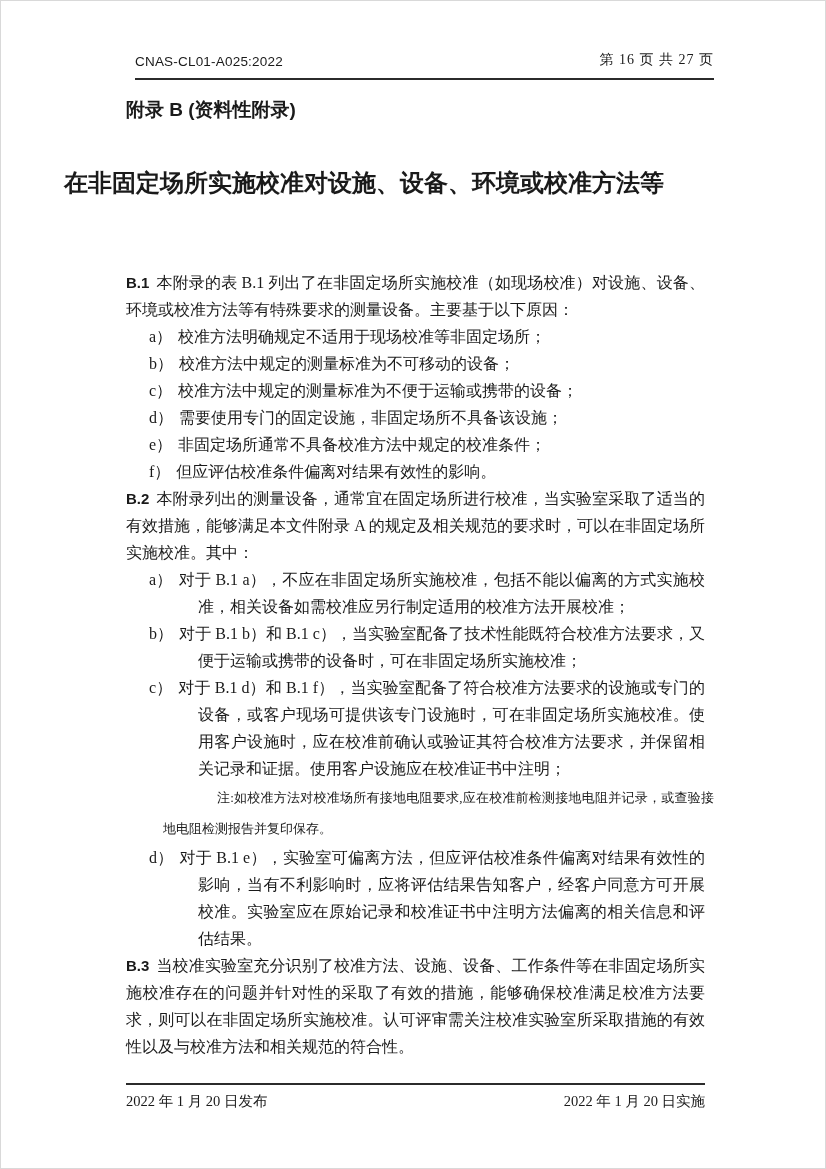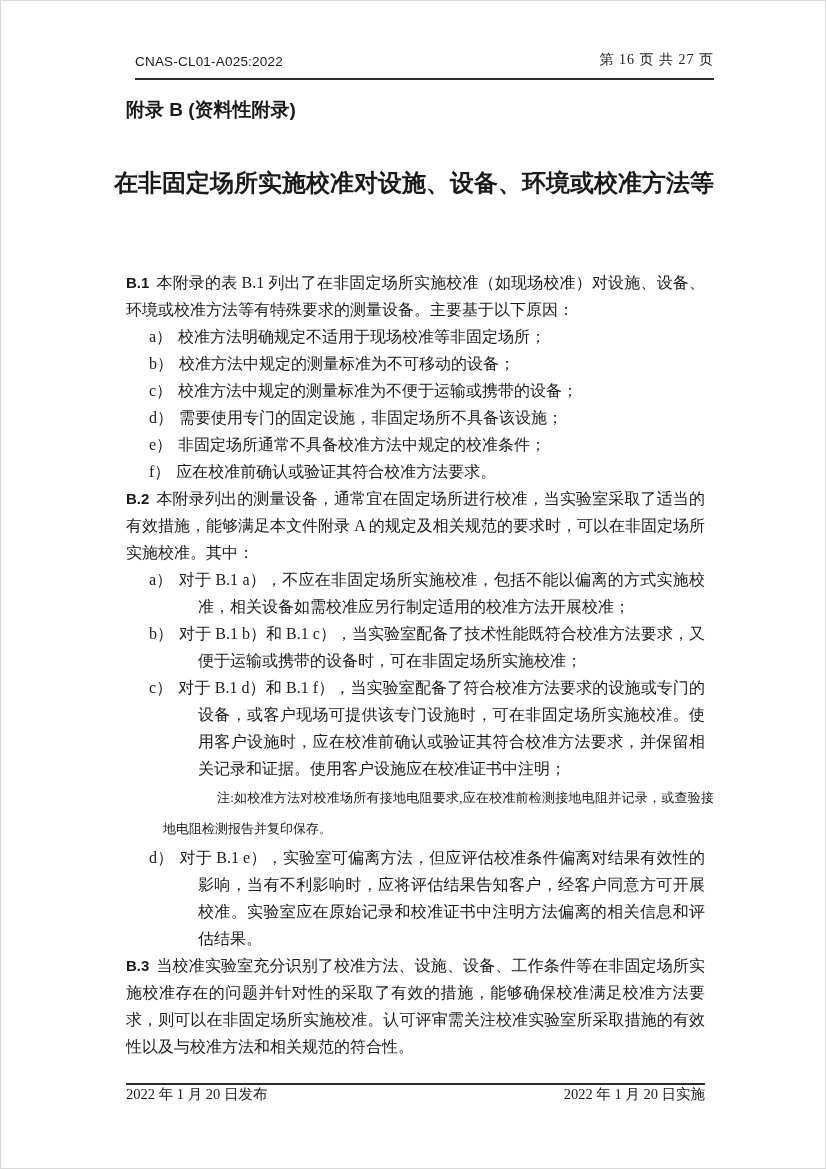--- a/index.html
+++ b/index.html
@@ -28,21 +28,21 @@
   .page-info { font-size:14px; letter-spacing:1px; }
   
   .appendix-heading {
     position:absolute; left:125px; top:96px; width:579px;
     font-family:"Liberation Sans","DejaVu Sans",sans-serif;
     font-weight:bold; font-size:19px;
   }
   
   .doc-title {
     position:absolute; left:63px; top:162px; width:700px;
-    text-align:center;
+    text-align:left;
     font-family:"Liberation Sans","DejaVu Sans",sans-serif;
     font-weight:bold; font-size:24px; line-height:39px;
   }
   
   .doc-body {
     position:absolute; left:125px; top:268px; width:579px;
     font-size:16px; line-height:27px;
     text-align:justify;
   }
   .para { margin:0; }
@@ -55,20 +55,21 @@
   .item .marker { margin-right:6px; }
   .note {
     margin-left:37px; width:551px;
     font-size:13px; line-height:31px;
     text-indent:54px;
   }
   
   .page-footer {
     position:absolute; left:125px; top:1082px; width:579px;
     border-top:2px solid #2b2b2b;
+    padding-top:7px;
     display:flex; justify-content:space-between;
     font-size:14.5px;
   }
 </style>
 </head>
 <body>
 
 <div class="page">
 
   <div class="page-header">
@@ -84,21 +85,21 @@
 
   <div class="doc-body">
 
     <p class="para"><span class="sec-num">B.1</span><span>本附录的表 B.1 列出了在非固定场所实施校准（如现场校准）对设施、设备、环境或校准方法等有特殊要求的测量设备。主要基于以下原因：</span></p>
 
     <div class="item"><span class="marker">a）</span><span>校准方法明确规定不适用于现场校准等非固定场所；</span></div>
     <div class="item"><span class="marker">b）</span><span>校准方法中规定的测量标准为不可移动的设备；</span></div>
     <div class="item"><span class="marker">c）</span><span>校准方法中规定的测量标准为不便于运输或携带的设备；</span></div>
     <div class="item"><span class="marker">d）</span><span>需要使用专门的固定设施，非固定场所不具备该设施；</span></div>
     <div class="item"><span class="marker">e）</span><span>非固定场所通常不具备校准方法中规定的校准条件；</span></div>
-    <div class="item"><span class="marker">f）</span><span>应在校准前确认或验证其符合校准方法要求。</span></div>
+    <div class="item"><span class="marker">f）</span><span>但应评估校准条件偏离对结果有效性的影响。</span></div>
 
     <p class="para"><span class="sec-num">B.2</span><span>本附录列出的测量设备，通常宜在固定场所进行校准，当实验室采取了适当的有效措施，能够满足本文件附录 A 的规定及相关规范的要求时，可以在非固定场所实施校准。其中：</span></p>
 
     <div class="item"><span class="marker">a）</span><span>对于 B.1 a），不应在非固定场所实施校准，包括不能以偏离的方式实施校准，相关设备如需校准应另行制定适用的校准方法开展校准；</span></div>
     <div class="item"><span class="marker">b）</span><span>对于 B.1 b）和 B.1 c），当实验室配备了技术性能既符合校准方法要求，又便于运输或携带的设备时，可在非固定场所实施校准；</span></div>
     <div class="item"><span class="marker">c）</span><span>对于 B.1 d）和 B.1 f），当实验室配备了符合校准方法要求的设施或专门的设备，或客户现场可提供该专门设施时，可在非固定场所实施校准。使用客户设施时，应在校准前确认或验证其符合校准方法要求，并保留相关记录和证据。使用客户设施应在校准证书中注明；</span></div>
 
     <div class="note">注:如校准方法对校准场所有接地电阻要求,应在校准前检测接地电阻并记录，或查验接地电阻检测报告并复印保存。</div>
 
     <div class="item"><span class="marker">d）</span><span>对于 B.1 e），实验室可偏离方法，但应评估校准条件偏离对结果有效性的影响，当有不利影响时，应将评估结果告知客户，经客户同意方可开展校准。实验室应在原始记录和校准证书中注明方法偏离的相关信息和评估结果。</span></div>

